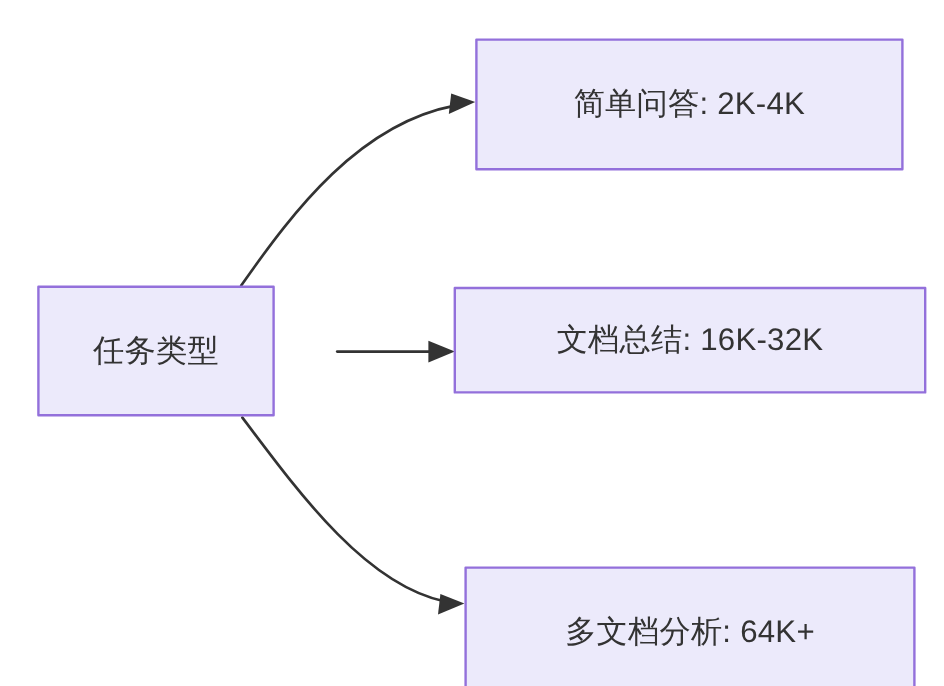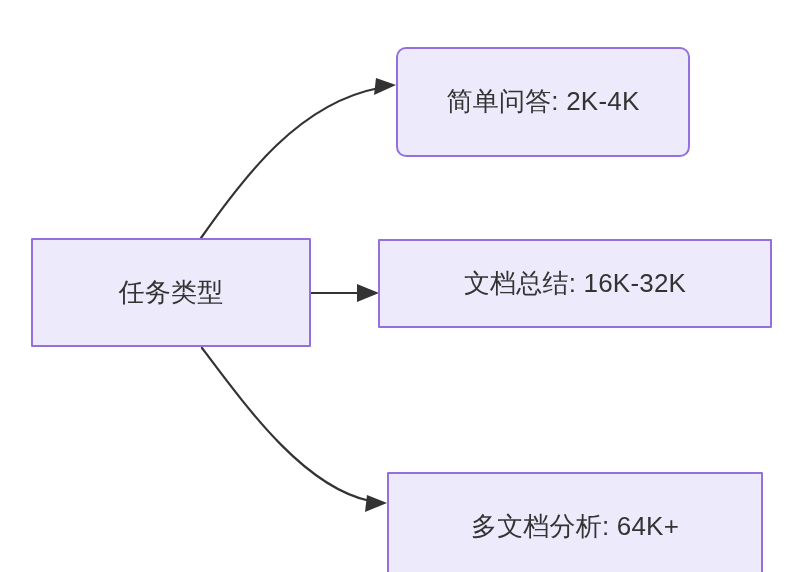--- a/index.html
+++ b/index.html
@@ -44,29 +44,28 @@
     color: #333333;
     letter-spacing: 0.2px;
     white-space: nowrap;
     text-align: center;
     font-weight: 400;
   }
   
   #node-root {
     left: 31px;
     top: 238px;
-    width: 280px;
+    width: 198px;
     height: 109px;
   }
   #node-simple-qa {
     left: 396px;
-    top: 47px;
-    width: 294px;
+    top: 32px;
+    width: 357px;
     height: 110px;
-    border-radius: 10px;
   }
   #node-doc-summary {
     left: 378px;
     top: 239px;
     width: 394px;
     height: 89px;
   }
   #node-multi-doc {
     left: 387px;
     top: 472px;

